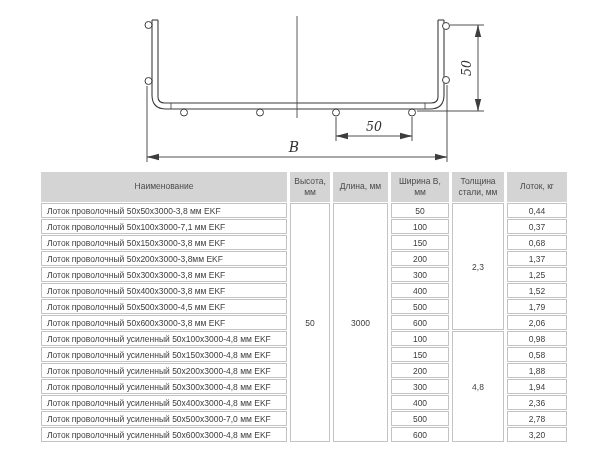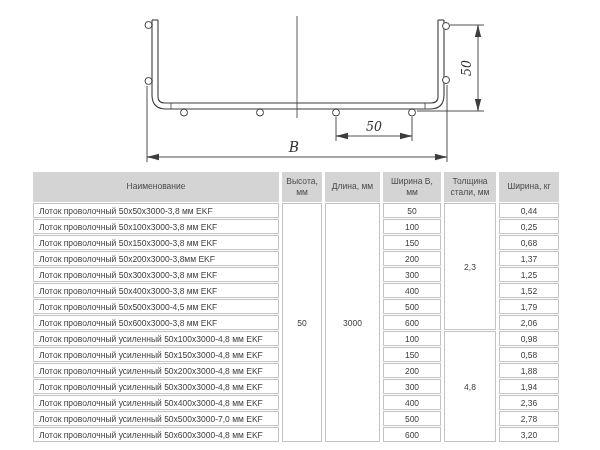--- a/index.html
+++ b/index.html
@@ -6,21 +6,21 @@
   body {
     width:600px; height:450px;
     background:#ffffff;
     font-family:"Liberation Sans", sans-serif;
     color:#3e3e3e;
     position:relative;
     overflow:hidden;
   }
   .drawing-wrap { position:absolute; top:0; left:0; width:600px; height:170px; }
   .spec-table {
-    position:absolute; left:30px; top:171px; width:532px;
+    position:absolute; left:38px; top:171px; width:532px;
     border-collapse:separate; border-spacing:3px 1px;
     table-layout:fixed;
   }
   .spec-table th {
     background:#d4d4d4;
     height:30px;
     font-size:8.5px; font-weight:400; color:#4a4a4a;
     text-align:center; vertical-align:middle;
     line-height:1.3; padding:0 2px;
   }
@@ -114,36 +114,36 @@
       <col style="width:52px">
       <col style="width:60px">
   </colgroup>
   <thead>
     <tr>
       <th>Наименование</th>
       <th>Высота, мм</th>
       <th>Длина, мм</th>
       <th>Ширина В, мм</th>
       <th>Толщина стали, мм</th>
-      <th>Ширина, кг</th>
+      <th>Лоток, кг</th>
     </tr>
   </thead>
   <tbody>
     <tr>
       <td class="name">Лоток проволочный 50x50x3000-3,8 мм EKF</td>
       <td class="num" rowspan="15">50</td>
       <td class="num" rowspan="15">3000</td>
       <td class="num">50</td>
       <td class="num" rowspan="8">2,3</td>
       <td class="num">0,44</td>
     </tr>
     <tr>
-      <td class="name">Лоток проволочный 50x100x3000-3,8 мм EKF</td>
+      <td class="name">Лоток проволочный 50x100x3000-7,1 мм EKF</td>
       <td class="num">100</td>
-      <td class="num">0,25</td>
+      <td class="num">0,37</td>
     </tr>
     <tr>
       <td class="name">Лоток проволочный 50x150x3000-3,8 мм EKF</td>
       <td class="num">150</td>
       <td class="num">0,68</td>
     </tr>
     <tr>
       <td class="name">Лоток проволочный 50x200x3000-3,8мм EKF</td>
       <td class="num">200</td>
       <td class="num">1,37</td>

